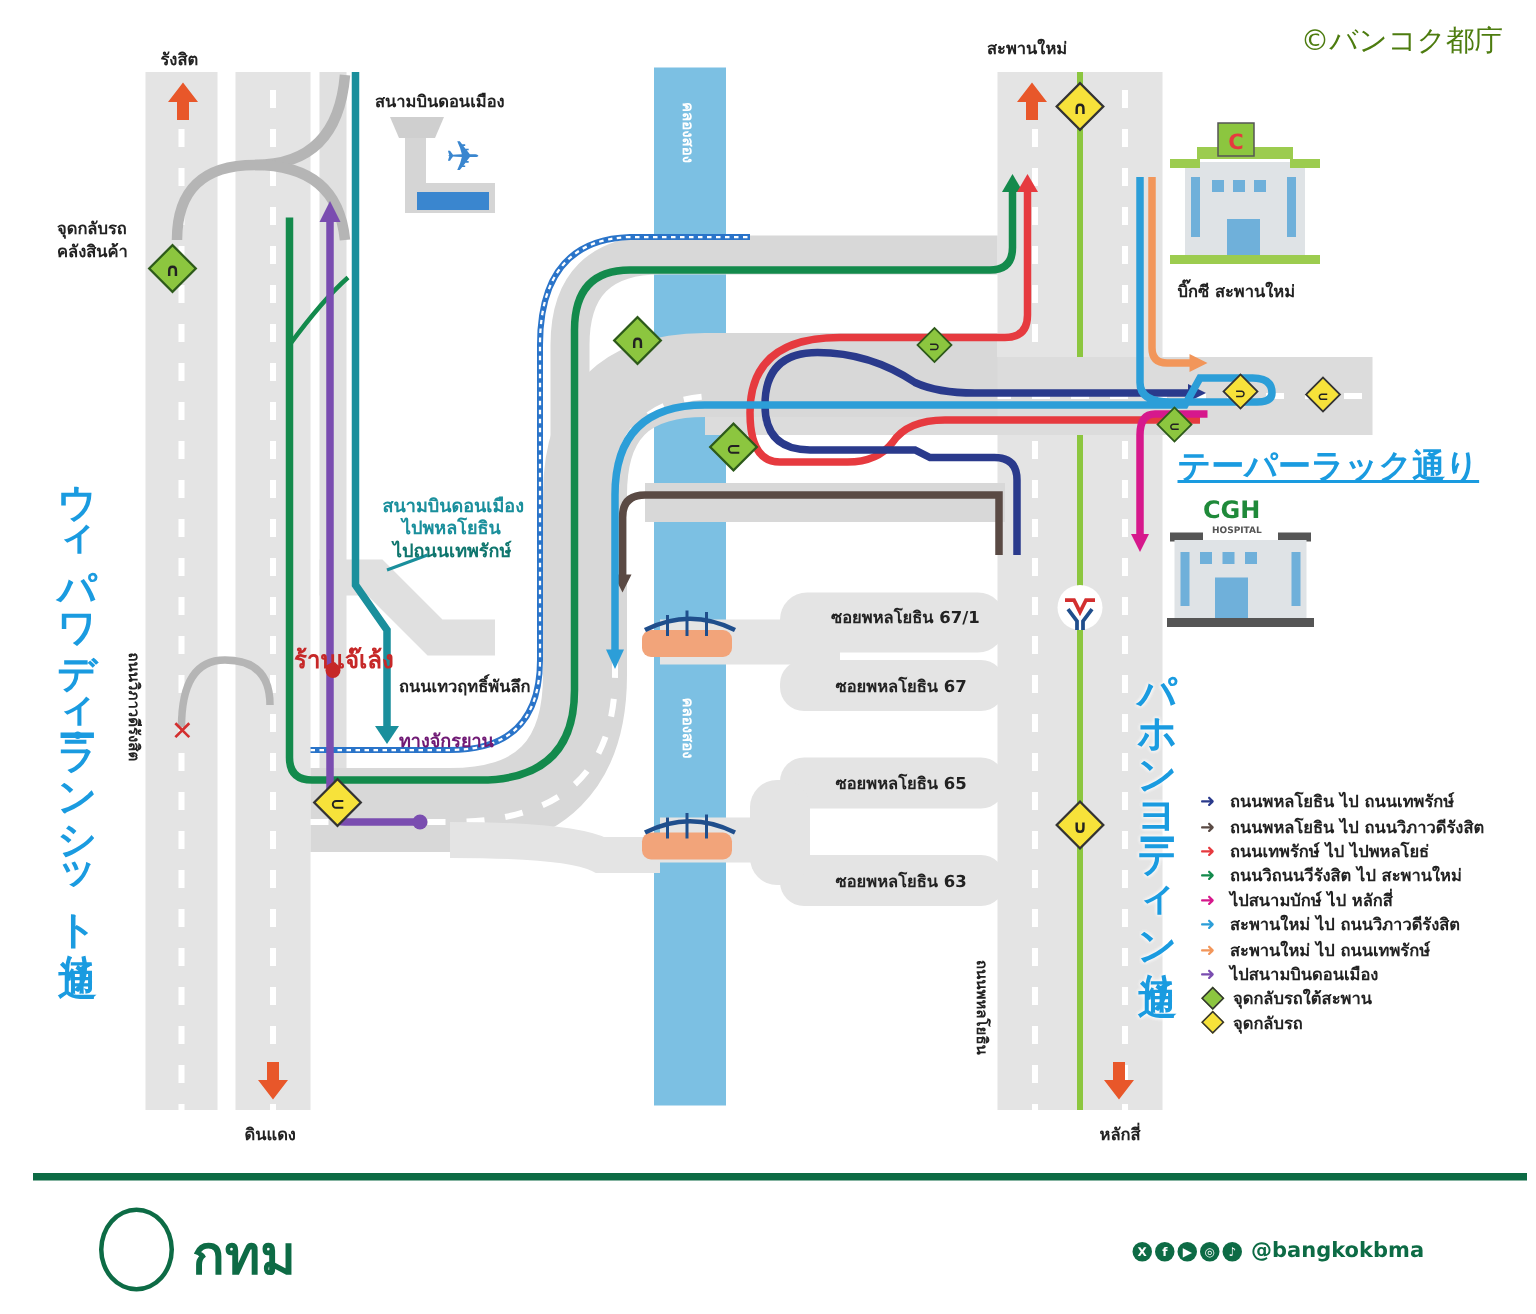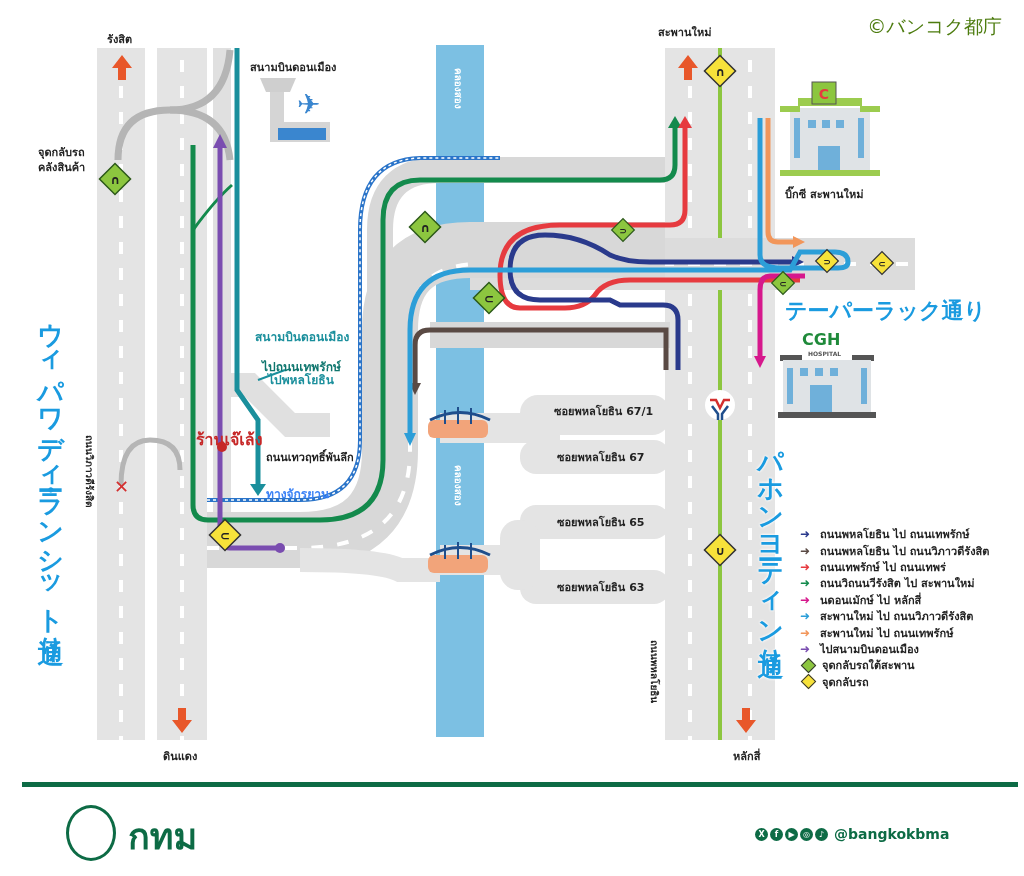--- a/index.html
+++ b/index.html
@@ -1,21 +1,21 @@
 <!DOCTYPE html>
 <html><head>
 <meta charset="utf-8">
 <style>
   html,body{margin:0;padding:0;background:#fff;}
   body{width:1024px;height:876px;position:relative;overflow:hidden;font-family:"DejaVu Sans",sans-serif;}
   #map{position:absolute;left:0;top:0;}
   .lbl{position:absolute;font-family:"DejaVu Sans",sans-serif;font-weight:bold;color:#222;font-size:11px;white-space:nowrap;}
   .copyright{position:absolute;right:22px;top:14px;font-size:19px;color:#4d7c0f;font-family:"DejaVu Sans",sans-serif;}
   .vt{position:absolute;writing-mode:vertical-rl;font-weight:bold;color:#1a9be0;font-size:26px;line-height:1;letter-spacing:-1px;text-shadow:0 0 3px #fff,0 0 3px #fff;}
-  .road-jp-h{position:absolute;font-weight:bold;color:#1a9be0;font-size:22px;white-space:nowrap;}
+  .road-jp-h{position:absolute;font-weight:bold;color:#1a9be0;font-size:22px;white-space:nowrap;text-decoration:underline;}
   .rot{position:absolute;transform-origin:left top;transform:rotate(90deg);font-weight:bold;font-size:10px;color:#222;white-space:nowrap;}
   .rot-canal{position:absolute;transform-origin:left top;transform:rotate(90deg);font-weight:bold;font-size:10px;color:#fff;white-space:nowrap;}
   .legend{position:absolute;left:800px;top:526px;}
   .leg-item{display:flex;align-items:center;height:16.4px;font-size:11px;font-weight:bold;color:#222;white-space:nowrap;}
   .leg-arrow{width:14px;margin-right:6px;font-size:12px;line-height:1;}
   .leg-diamond{width:9px;height:9px;transform:rotate(45deg);margin:0 8px 0 3px;border:1px solid #333;}
   .footer-line{position:absolute;left:22px;top:782px;width:996px;height:5px;background:#0d6b45;}
   .logo-text{position:absolute;left:128px;top:808px;font-size:36px;font-weight:bold;color:#0d6b45;}
   .seal{position:absolute;left:66px;top:805px;width:50px;height:56px;border-radius:50%;border:3px solid #0d6b45;box-sizing:border-box;}
   .social{position:absolute;left:755px;top:826px;display:flex;align-items:center;}
@@ -224,23 +224,23 @@
 <div class="lbl" style="left:163px;top:747px;">ดินแดง</div>
 <div class="lbl" style="left:733px;top:747px;">หลักสี่</div>
 <div class="lbl" style="left:250px;top:58px;">สนามบินดอนเมือง</div>
 <div class="lbl" style="left:38px;top:143px;">จุดกลับรถ</div>
 <div class="lbl" style="left:38px;top:158px;">คลังสินค้า</div>
 <div class="lbl" style="left:785px;top:185px;">บิ๊กซี สะพานใหม่</div>
 <div class="lbl" style="left:802px;top:330px;font-size:16px;color:#1f8a3a;">CGH</div>
 <div class="lbl" style="left:808px;top:350px;font-size:6px;color:#555;">HOSPITAL</div>
 <div class="lbl" style="left:196px;top:427px;color:#c62828;font-size:16px;">ร้านเจ๊เล้ง</div>
 <div class="lbl" style="left:266px;top:448px;">ถนนเทวฤทธิ์พันลึก</div>
-<div class="lbl" style="left:266px;top:484px;color:#3b82f6;font-size:12px;">ทางจักรยาน</div>
+<div class="lbl" style="left:266px;top:484px;color:#701a75;font-size:12px;">ทางจักรยาน</div>
 <div class="lbl" style="left:255px;top:327px;color:#1a8f9c;font-size:12px;">สนามบินดอนเมือง</div>
-<div class="lbl" style="left:268px;top:342px;color:#1a8f9c;font-size:12px;margin-top:28px;">ไปพหลโยธิน</div>
+<div class="lbl" style="left:268px;top:342px;color:#1a8f9c;font-size:12px;">ไปพหลโยธิน</div>
 <div class="lbl" style="left:262px;top:357px;color:#0f766e;font-size:12px;">ไปถนนเทพรักษ์</div>
 
 <div class="lbl" style="left:554px;top:402px;">ซอยพหลโยธิน 67/1</div>
 <div class="lbl" style="left:557px;top:448px;">ซอยพหลโยธิน 67</div>
 <div class="lbl" style="left:557px;top:513px;">ซอยพหลโยธิน 65</div>
 <div class="lbl" style="left:557px;top:578px;">ซอยพหลโยธิน 63</div>
 
 <div class="rot-canal" style="left:466px;top:68px;">คลองสอง</div>
 <div class="rot-canal" style="left:466px;top:465px;">คลองสอง</div>
 <div class="rot" style="left:97px;top:435px;">ถนนวิภาวดีรังสิต</div>
@@ -254,29 +254,29 @@
     <div class="leg-item">
       <span class="leg-arrow" style="color: rgb(42, 58, 140);">➜</span>
       <span>ถนนพหลโยธิน ไป ถนนเทพรักษ์</span>
     </div>
     <div class="leg-item">
       <span class="leg-arrow" style="color: rgb(90, 74, 68);">➜</span>
       <span>ถนนพหลโยธิน ไป ถนนวิภาวดีรังสิต</span>
     </div>
     <div class="leg-item">
       <span class="leg-arrow" style="color: rgb(230, 58, 63);">➜</span>
-      <span>ถนนเทพรักษ์ ไป ถนนเทพร่</span>
+      <span>ถนนเทพรักษ์ ไป ไปพหลโยธ่</span>
     </div>
     <div class="leg-item">
       <span class="leg-arrow" style="color: rgb(19, 138, 76);">➜</span>
       <span>ถนนวิถนนวีรังสิต ไป สะพานใหม่</span>
     </div>
     <div class="leg-item">
       <span class="leg-arrow" style="color: rgb(214, 24, 140);">➜</span>
-      <span>นดอนเมักษ์ ไป หลักสี่</span>
+      <span>ไปสนามบักษ์ ไป หลักสี่</span>
     </div>
     <div class="leg-item">
       <span class="leg-arrow" style="color: rgb(44, 158, 216);">➜</span>
       <span>สะพานใหม่ ไป ถนนวิภาวดีรังสิต</span>
     </div>
     <div class="leg-item">
       <span class="leg-arrow" style="color: rgb(242, 150, 90);">➜</span>
       <span>สะพานใหม่ ไป ถนนเทพรักษ์</span>
     </div>
     <div class="leg-item">

